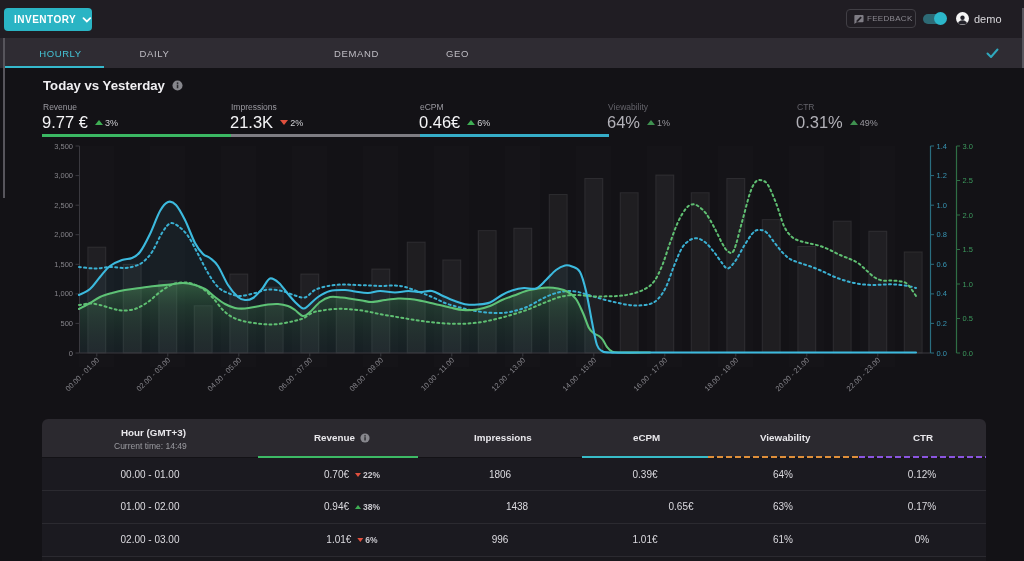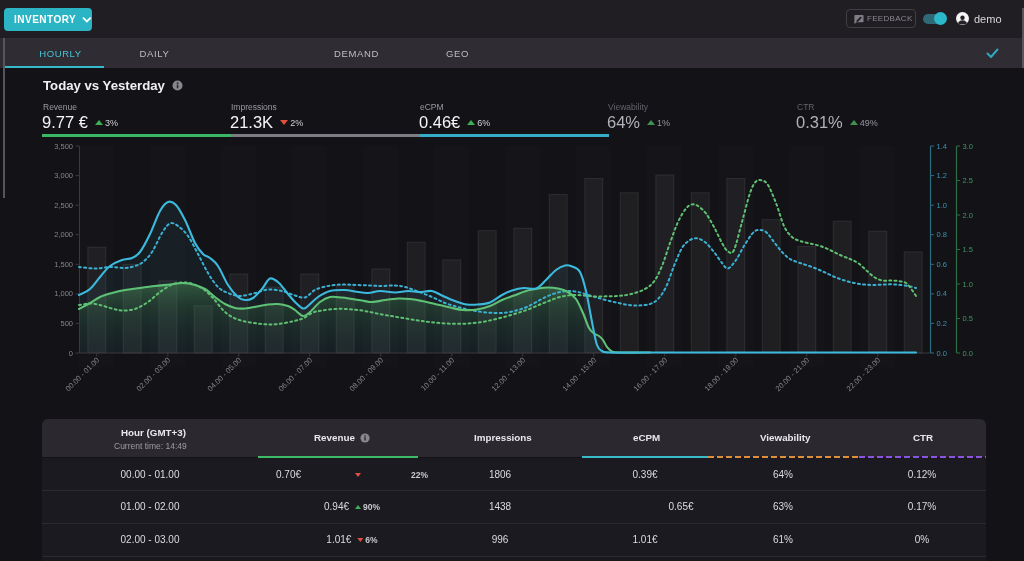--- a/index.html
+++ b/index.html
@@ -250,29 +250,29 @@
 
 <div class="row" style="top:458px;"></div>
 <div class="row" style="top:491px;"></div>
 <div class="row" style="top:524px;"></div>
 <div class="row" style="top:557px;height:4px;background:#19181d;"></div>
 <div class="sep" style="top:490px;"></div>
 <div class="sep" style="top:523px;"></div>
 <div class="sep" style="top:556px;"></div>
 
 <div class="rcell" style="left:150px;top:469px;">00.00 - 01.00</div>
-<div class="rcell" style="left:352px;top:469px;gap:48px;">0.70€<span class="rdn"></span><span class="rpct">22%</span></div>
+<div class="rcell" style="left:352px;top:469px;">0.70€<span class="rdn"></span><span class="rpct">22%</span></div>
 <div class="rcell" style="left:500px;top:469px;">1806</div>
 <div class="rcell" style="left:645px;top:469px;">0.39€</div>
 <div class="rcell" style="left:783px;top:469px;">64%</div>
 <div class="rcell" style="left:922px;top:469px;">0.12%</div>
 
 <div class="rcell" style="left:150px;top:501px;">01.00 - 02.00</div>
-<div class="rcell" style="left:352px;top:501px;">0.94€<span class="rup"></span><span class="rpct">90%</span></div>
-<div class="rcell" style="left:500px;top:501px;">1438</div>
+<div class="rcell" style="left:352px;top:501px;">0.94€<span class="rup"></span><span class="rpct">38%</span></div>
+<div class="rcell" style="left:517px;top:501px;">1438</div>
 <div class="rcell" style="left:681px;top:501px;">0.65€</div>
 <div class="rcell" style="left:783px;top:501px;">63%</div>
 <div class="rcell" style="left:922px;top:501px;">0.17%</div>
 
 <div class="rcell" style="left:150px;top:534px;">02.00 - 03.00</div>
 <div class="rcell" style="left:352px;top:534px;">1.01€<span class="rdn"></span><span class="rpct">6%</span></div>
 <div class="rcell" style="left:500px;top:534px;">996</div>
 <div class="rcell" style="left:645px;top:534px;">1.01€</div>
 <div class="rcell" style="left:783px;top:534px;">61%</div>
 <div class="rcell" style="left:922px;top:534px;">0%</div>

